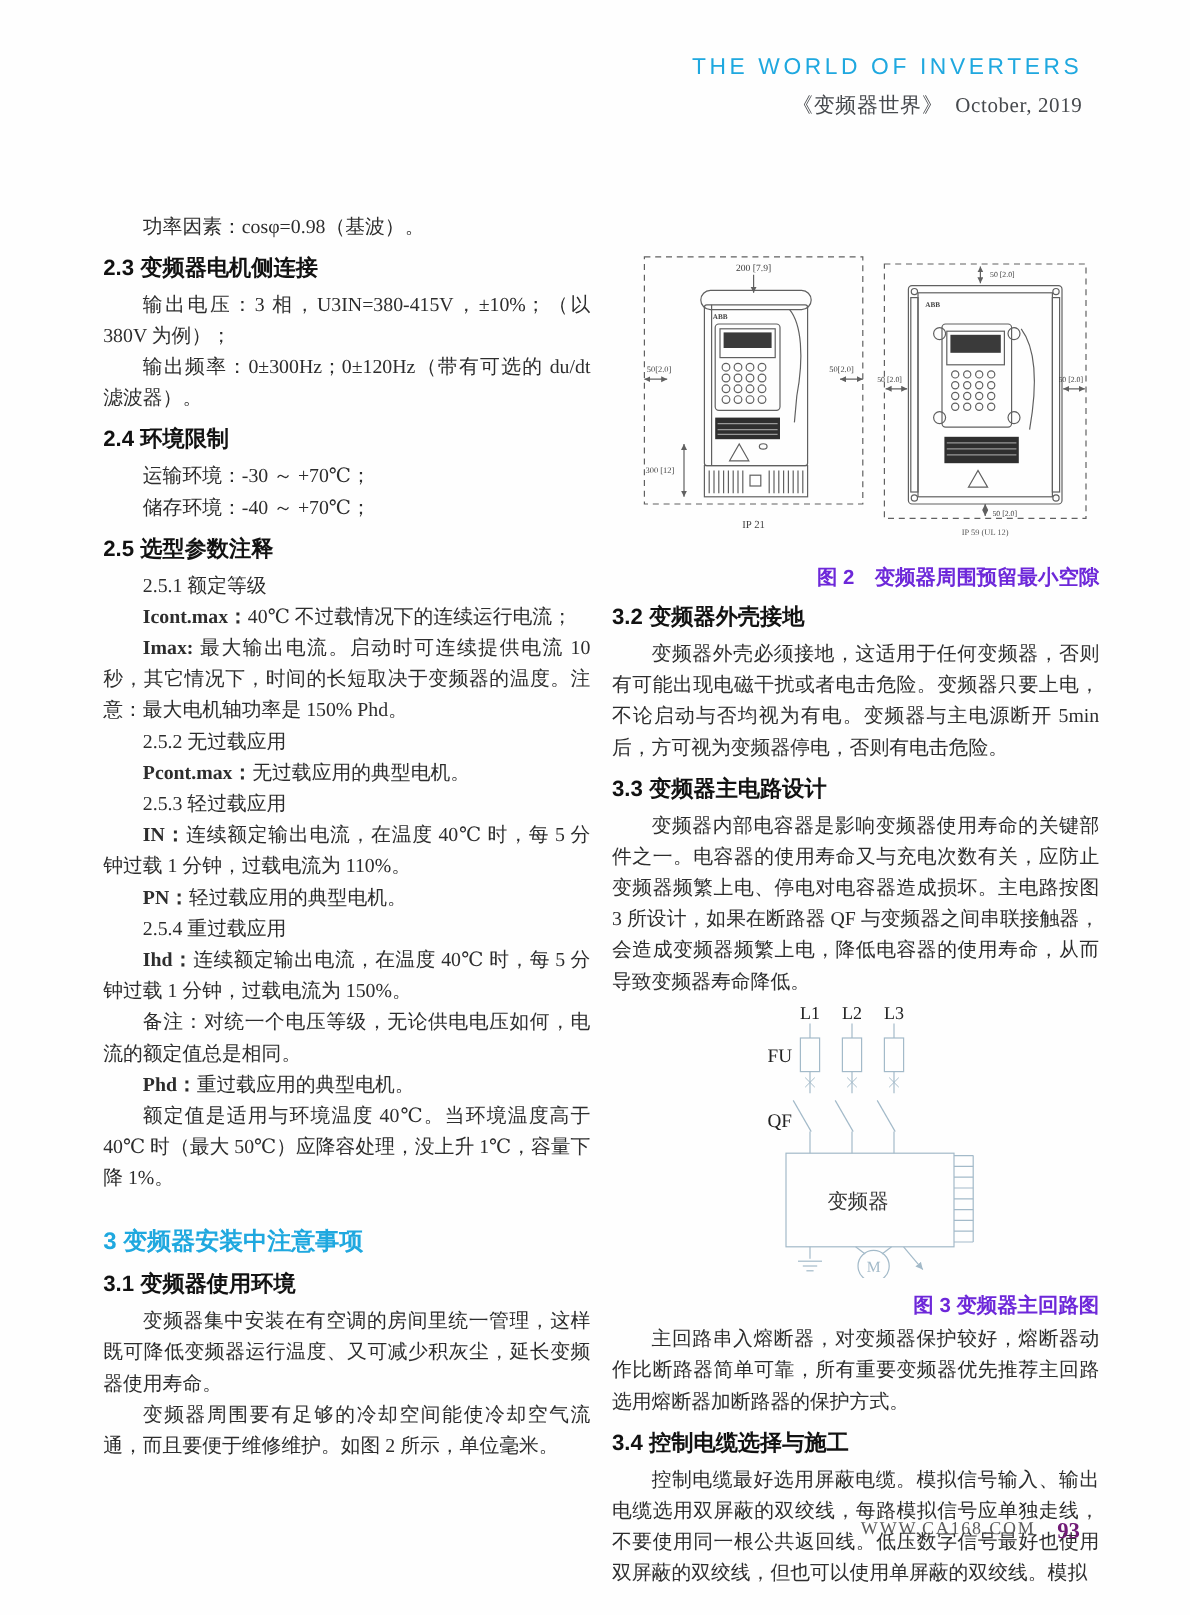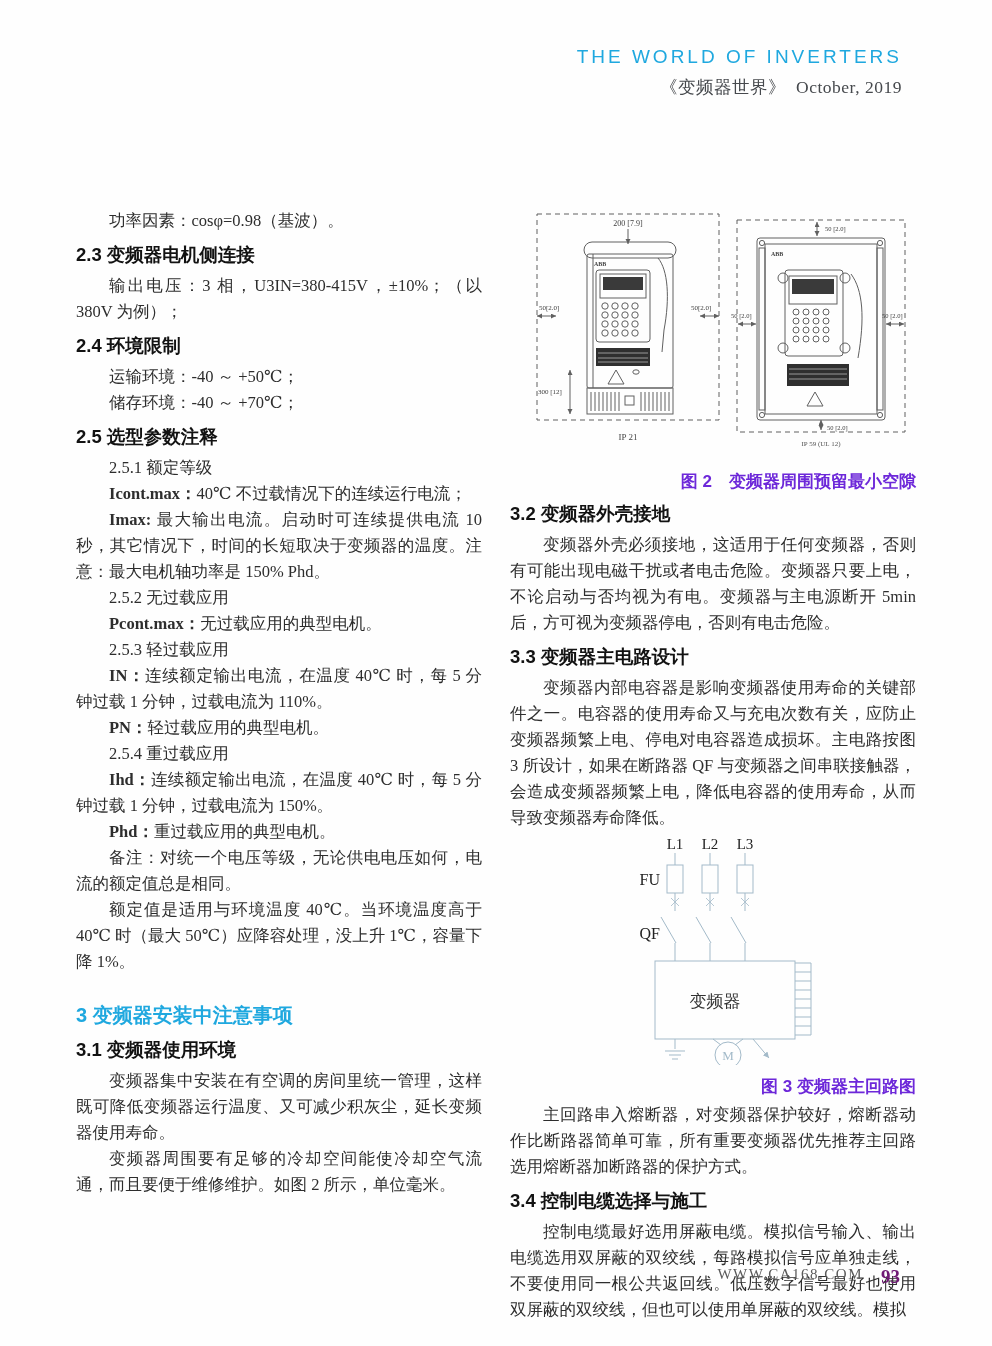--- a/index.html
+++ b/index.html
@@ -11,21 +11,21 @@
   
   .hdr{position:absolute;top:46px;right:90px;text-align:right;}
   .hdr-en{
     font-family:"Liberation Sans","DejaVu Sans",sans-serif;
     color:#1FA8DF;font-size:19px;letter-spacing:3px;font-weight:normal;
   }
   .hdr-cn{margin-top:7px;color:#46494d;font-size:17.5px;letter-spacing:0.5px;}
   .hdr-cn .issue{margin-left:10px;}
   
   .col{position:absolute;width:406px;text-align:justify;}
-  .col-left{left:76px;top:176px;margin-top:32px;}
+  .col-left{left:86px;top:176px;}
   .col-right{left:510px;top:190px;}
   .para{font-size:16.5px;line-height:26px;margin:0;text-indent:33px;}
   .para b{font-family:"Liberation Serif","DejaVu Serif",serif;}
   .sec{
     font-family:"Liberation Sans","DejaVu Sans",sans-serif;
     font-size:18.5px;line-height:26px;color:#121212;margin:8px 0 5px;text-indent:0;
   }
   .sec-accent{
     font-family:"Liberation Sans","DejaVu Sans",sans-serif;
     font-size:20px;line-height:28px;color:#1FA8DF;margin:26px 0 6px;text-indent:0;
@@ -53,36 +53,37 @@
     <div class="hdr-en">THE WORLD OF INVERTERS</div>
     <div class="hdr-cn">
       <span>《变频器世界》</span><span class="issue">October, 2019</span>
     </div>
   </div>
 
   <section class="col col-left">
       <p class="para">功率因素：cosφ=0.98（基波）。</p>
       <h3 class="sec">2.3 变频器电机侧连接</h3>
       <p class="para">输出电压：3 相，U3IN=380-415V，±10%；（以380V 为例）；</p>
+      <p class="para">输出频率：0±300Hz；0±120Hz（带有可选的 du/dt 滤波器）。</p>
       <h3 class="sec">2.4 环境限制</h3>
-      <p class="para">运输环境：-40 ～ +50℃；</p>
+      <p class="para">运输环境：-30 ～ +70℃；</p>
       <p class="para">储存环境：-40 ～ +70℃；</p>
       <h3 class="sec">2.5 选型参数注释</h3>
       <p class="para">2.5.1 额定等级</p>
       <p class="para"><b>Icont.max：</b>40℃ 不过载情况下的连续运行电流；</p>
       <p class="para"><b>Imax:</b> 最大输出电流。启动时可连续提供电流 10 秒，其它情况下，时间的长短取决于变频器的温度。注意：最大电机轴功率是 150% Phd。</p>
       <p class="para">2.5.2 无过载应用</p>
       <p class="para"><b>Pcont.max：</b>无过载应用的典型电机。</p>
       <p class="para">2.5.3 轻过载应用</p>
       <p class="para"><b>IN：</b>连续额定输出电流，在温度 40℃ 时，每 5 分钟过载 1 分钟，过载电流为 110%。</p>
       <p class="para"><b>PN：</b>轻过载应用的典型电机。</p>
       <p class="para">2.5.4 重过载应用</p>
       <p class="para"><b>Ihd：</b>连续额定输出电流，在温度 40℃ 时，每 5 分钟过载 1 分钟，过载电流为 150%。</p>
+      <p class="para">备注：对统一个电压等级，无论供电电压如何，电流的额定值总是相同。</p>
       <p class="para"><b>Phd：</b>重过载应用的典型电机。</p>
-      <p class="para">备注：对统一个电压等级，无论供电电压如何，电流的额定值总是相同。</p>
       <p class="para">额定值是适用与环境温度 40℃。当环境温度高于 40℃ 时（最大 50℃）应降容处理，没上升 1℃，容量下降 1%。</p>
       <h2 class="sec-accent">3 变频器安装中注意事项</h2>
       <h3 class="sec">3.1 变频器使用环境</h3>
       <p class="para">变频器集中安装在有空调的房间里统一管理，这样既可降低变频器运行温度、又可减少积灰尘，延长变频器使用寿命。</p>
       <p class="para">变频器周围要有足够的冷却空间能使冷却空气流通，而且要便于维修维护。如图 2 所示，单位毫米。</p>
     </section>
 
   <section class="col col-right">
 
     <figure>

